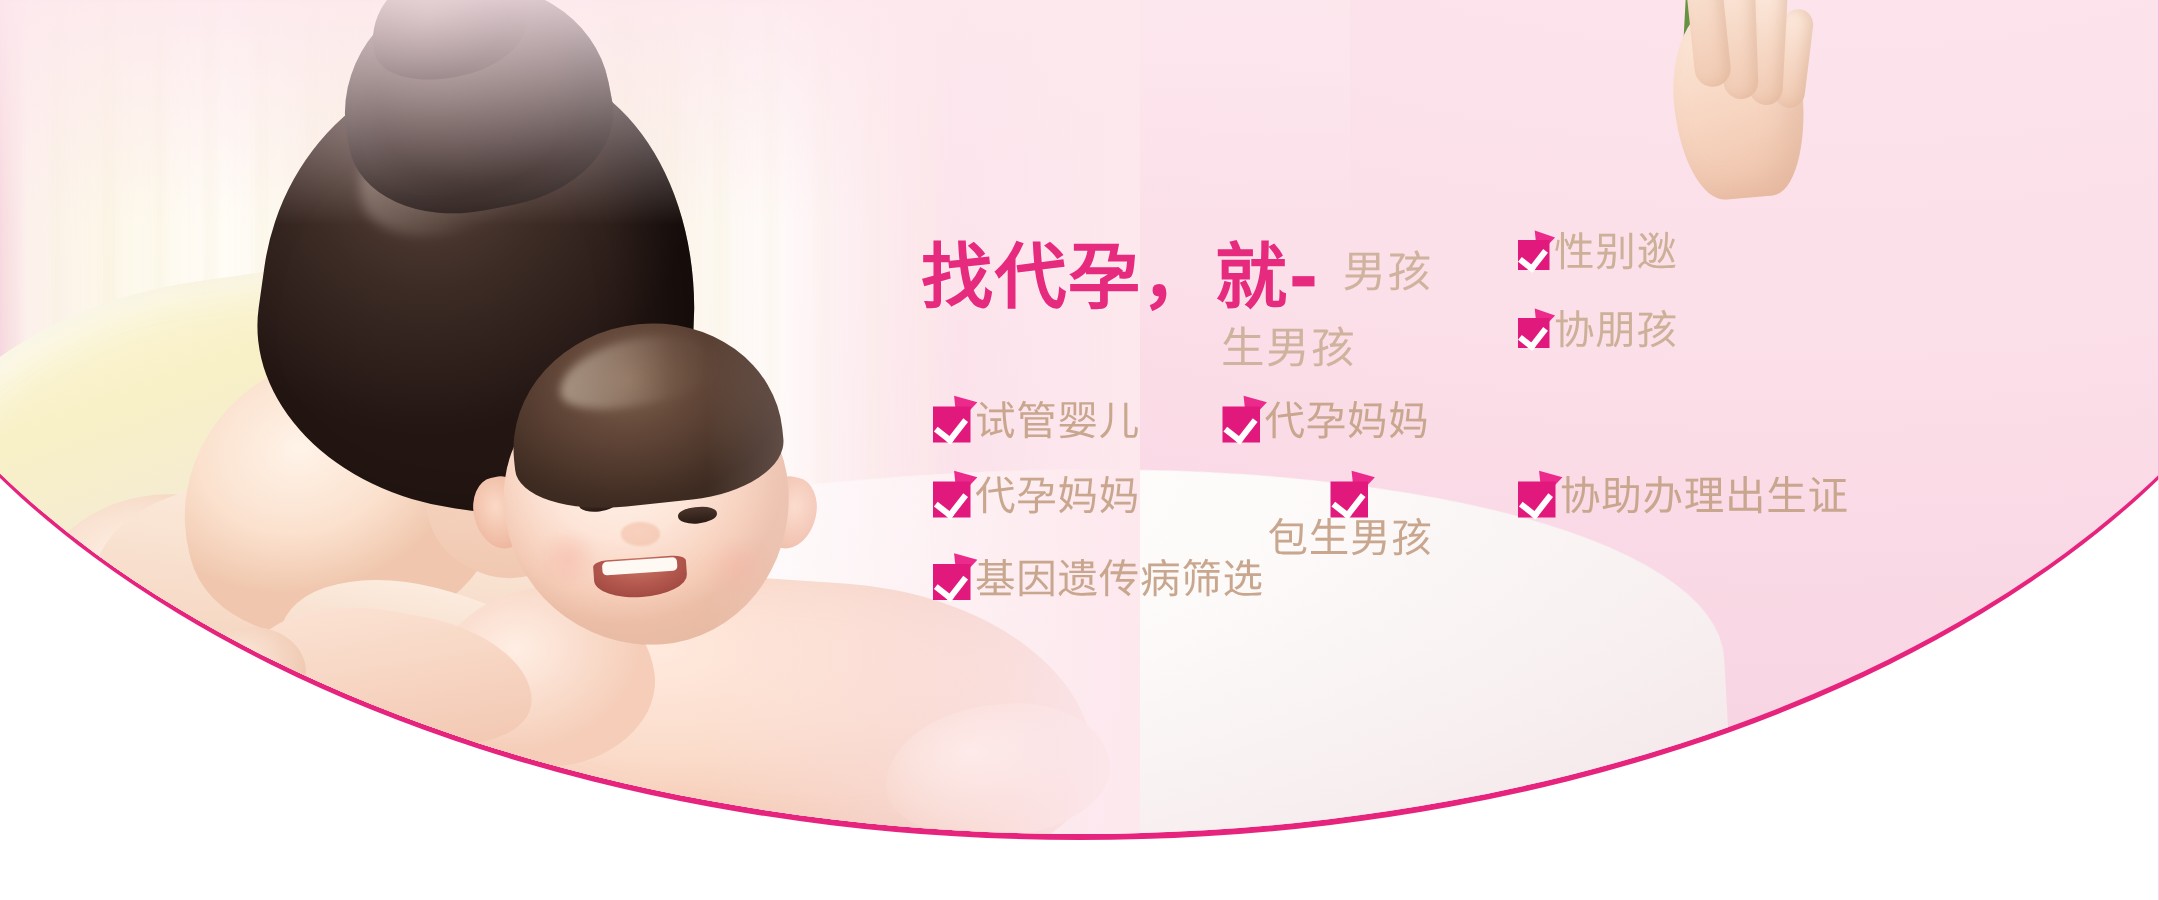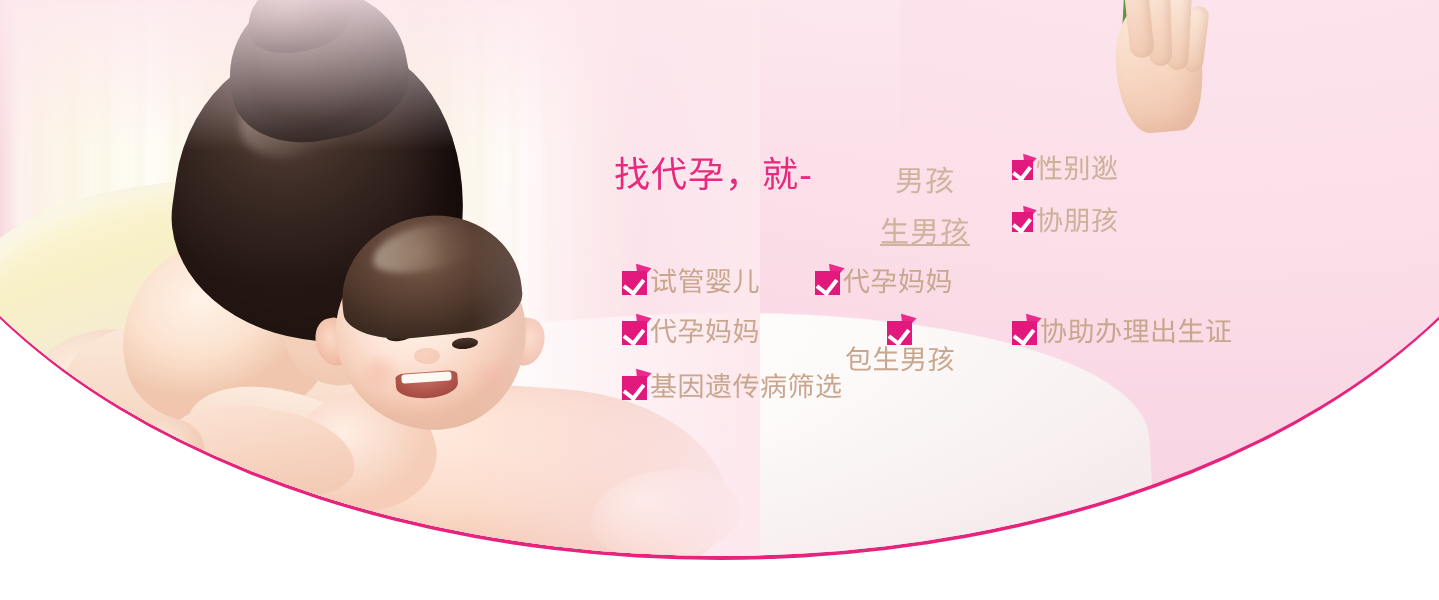--- a/index.html
+++ b/index.html
@@ -317,22 +317,22 @@
     font-size:29px;
     font-weight:400;
     letter-spacing:1px;
     white-space:nowrap;
     opacity:.92;
   }
 
   .headline{
     position:absolute;
     left:614px;
-    font-weight:400;
-    font-size:36px;
+    font-weight:700;
+    font-size:48px;
     letter-spacing:1px;
     color:#e62a7e;
     white-space:nowrap;
     text-shadow:0 1px 0 rgba(255,255,255,.25);
   }
   .headline.l1{top:145px;}
   .headline.l2{top:197px;}
 
   
   .check-row{
@@ -458,21 +458,21 @@
         <div class="hand-finger f1"></div>
 
       </div>
 
     </div>
   </div>
 
   <div class="copy">
 
     <div class="ghost-word" style="left:895px; top:157px;">男孩</div>
-    <div class="ghost-word" style="left:880px; top:208px;text-decoration:underline;">生男孩</div>
+    <div class="ghost-word" style="left:814px; top:208px;">生男孩</div>
 
     <div class="check-row" style="left:1012px; top:155px;">
       <span class="tick">
         <i class="flag"></i>
           <i class="box"></i>
           <i class="mark"></i>
       </span>
       <span class="check-label dim">性别逖</span>
     </div>
     <div class="check-row" style="left:1012px; top:207px;">

